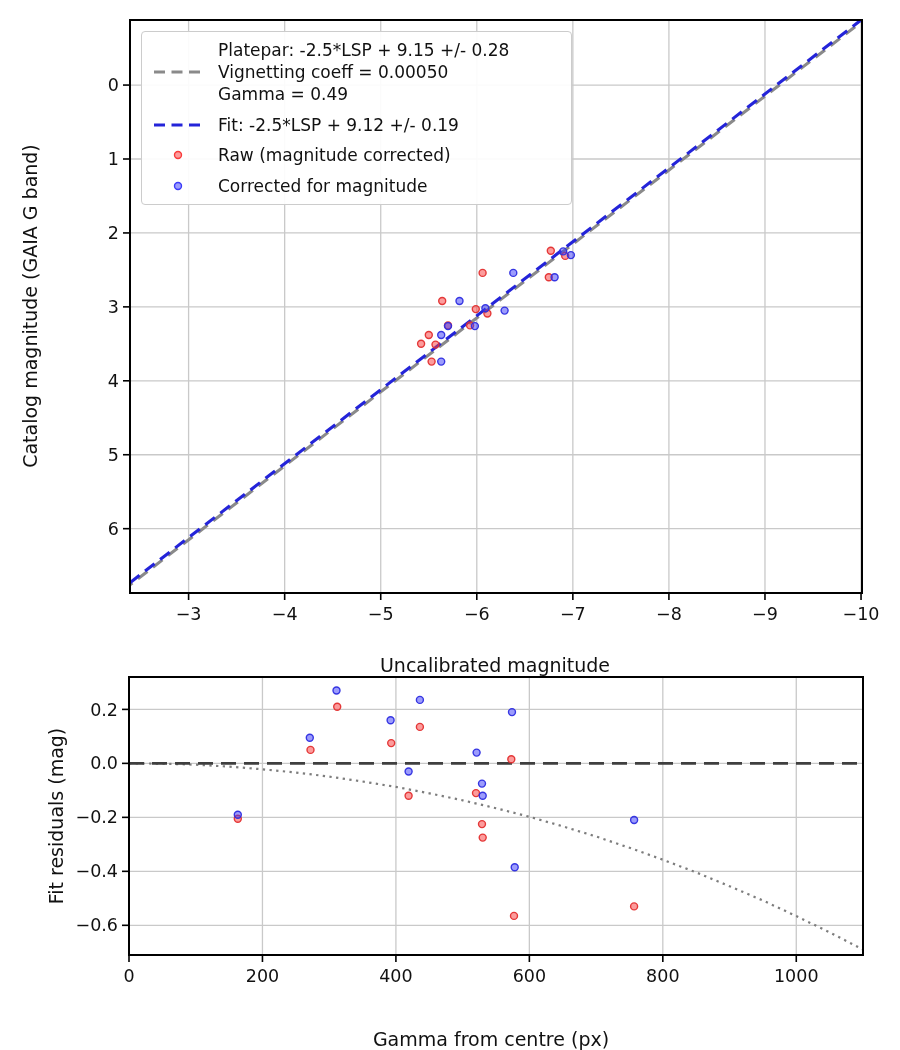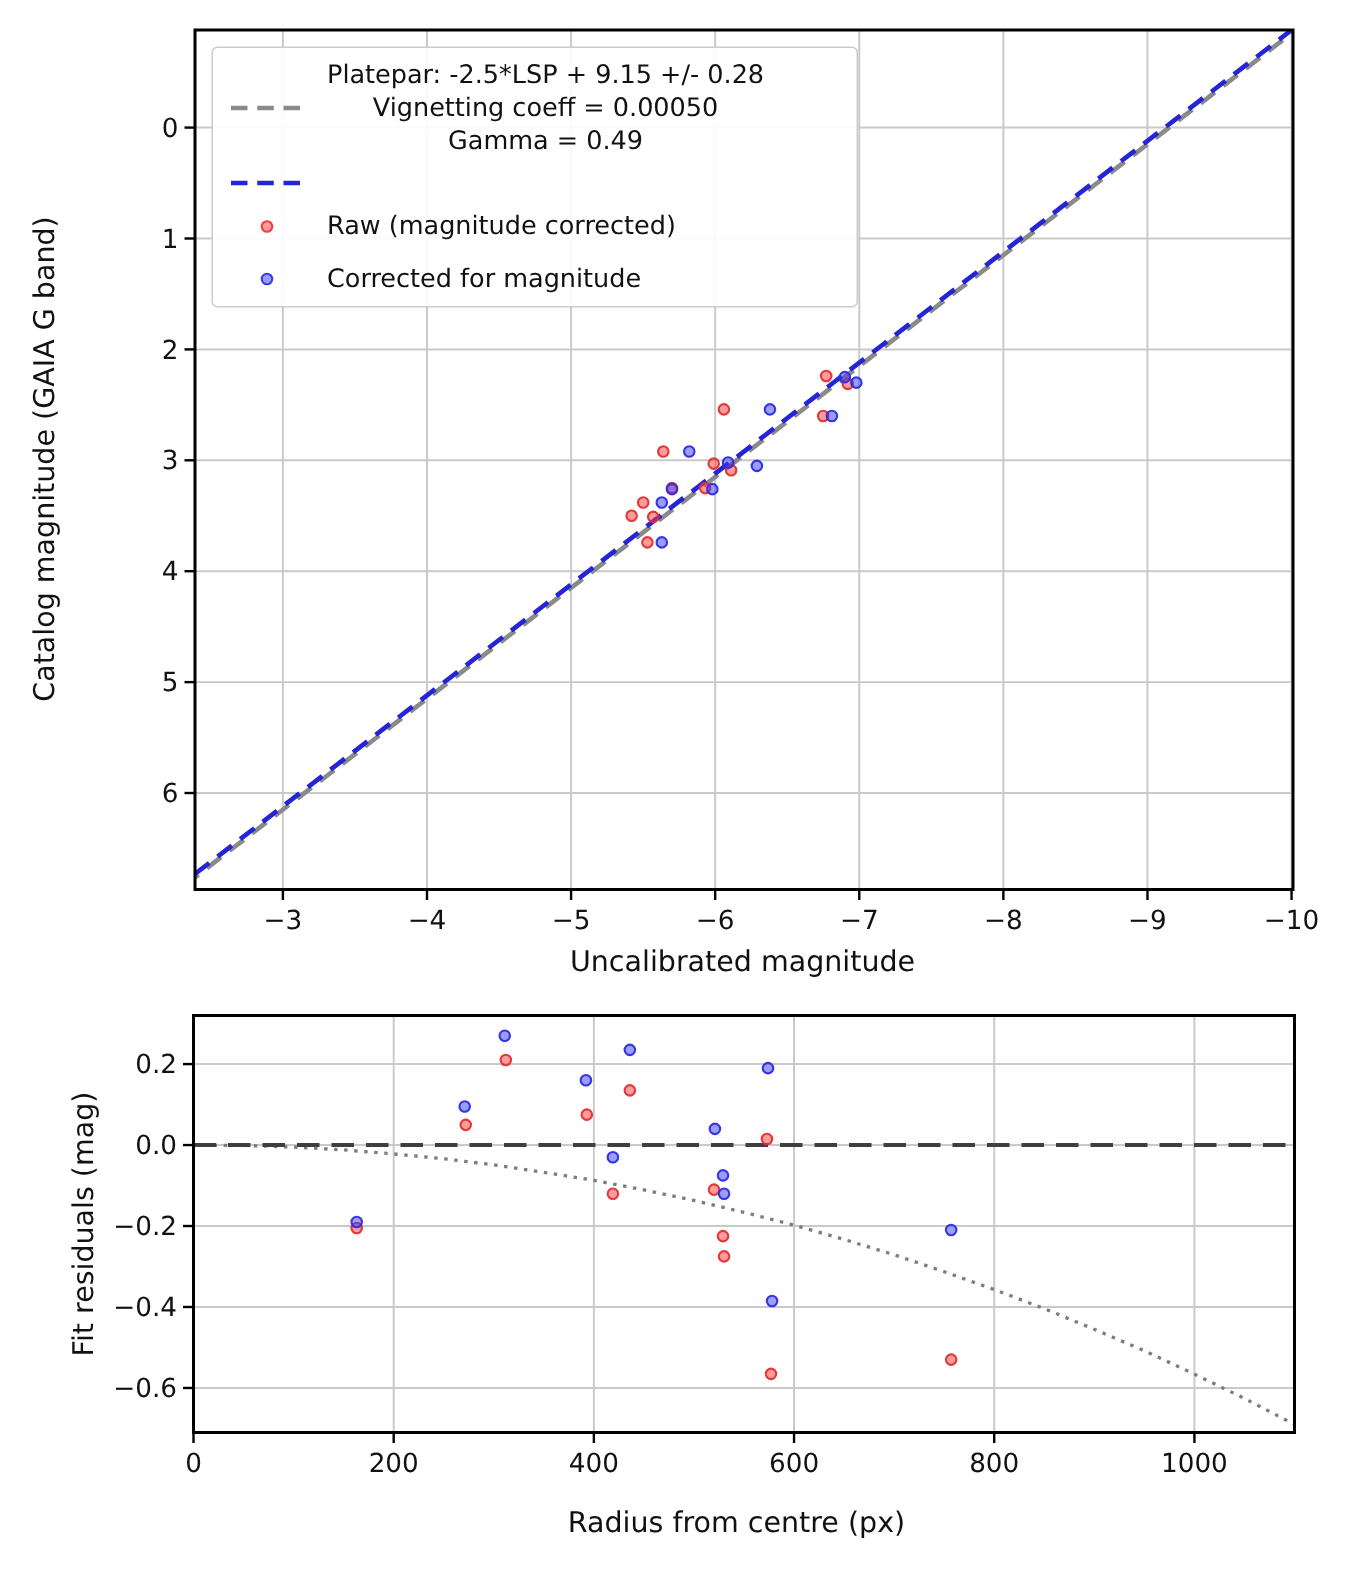--- a/index.html
+++ b/index.html
@@ -5,32 +5,32 @@
   html,body{margin:0;padding:0;}
   body{
     width:900px;height:1050px;position:relative;background:#ffffff;
     font-family:"DejaVu Sans","Liberation Sans",sans-serif;color:#111;
     overflow:hidden;
   }
   .figure{position:absolute;inset:0;}
   svg.plots{position:absolute;left:0;top:0;}
   .axis-label{position:absolute;font-size:19px;white-space:nowrap;color:#111;}
   .ylabel{transform:translate(-50%,-50%) rotate(-90deg);}
-  .xlabel{transform:translate(-50%,-50%);}
+  .xlabel{transform:translate(-50%,-50%);margin-top:24px;}
   .legend{
     position:absolute;left:141px;top:31px;width:431px;height:174px;
     box-sizing:border-box;padding:7px 10px;
     background:rgba(255,255,255,0.92);
     border:1px solid #cccccc;border-radius:4px;
     display:flex;flex-direction:column;justify-content:space-between;
     font-size:17px;line-height:22px;
   }
   .lg-row{display:flex;align-items:center;}
   .lg-marker{width:52px;margin-right:14px;display:flex;justify-content:center;align-items:center;flex:none;}
-  .lg-text{white-space:nowrap;text-align:center;}
+  .lg-text{white-space:nowrap;}
 </style>
 </head>
 <body>
 
 <div class="figure">
 
   <svg class="plots" id="plots-svg" width="900" height="1050" viewBox="0 0 900 1050">
       <defs>
         <clipPath id="clip0">
           <rect x="130" y="20" width="732" height="573"></rect>
@@ -200,21 +200,21 @@
           <text x="118" y="871.3300970873787" text-anchor="end" dy="0.35em">−0.4</text>
           <text x="118" y="925.3106796116505" text-anchor="end" dy="0.35em">−0.6</text>
         </g>
       </g>
     </svg>
 
   <div class="axis-label ylabel" style="left:30px;top:306px;">Catalog magnitude (GAIA G band)</div>
   <div class="axis-label xlabel" style="left:495px;top:641px;">Uncalibrated magnitude</div>
 
   <div class="axis-label ylabel" style="left:56px;top:816px;">Fit residuals (mag)</div>
-  <div class="axis-label xlabel" style="left:491px;top:1015px;">Radius from centre (px)</div>
+  <div class="axis-label xlabel" style="left:491px;top:1015px;">Gamma from centre (px)</div>
 
   <div class="legend">
 
     <div class="lg-row">
       <span class="lg-marker">
         <svg width="52" height="8">
           <line x1="2" y1="4" x2="50" y2="4" stroke-width="3" stroke-dasharray="11 6.5" stroke="#8a8a8a"></line>
         </svg>
       </span>
       <span class="lg-text">
@@ -223,20 +223,21 @@
         <div>Gamma = 0.49</div>
       </span>
     </div>
 
     <div class="lg-row">
       <span class="lg-marker">
         <svg width="52" height="8">
           <line x1="2" y1="4" x2="50" y2="4" stroke-width="3" stroke-dasharray="11 6.5" stroke="#2424d9"></line>
         </svg>
       </span>
+      <span class="lg-text">Fit: -2.5*LSP + 9.12 +/- 0.19</span>
     </div>
 
     <div class="lg-row">
       <span class="lg-marker">
         <svg width="52" height="10">
           <circle cx="26" cy="5" r="3.5" fill-opacity="0.5" stroke-width="1.4" fill="#f93a3a" stroke="#f93a3a"></circle>
         </svg>
       </span>
       <span class="lg-text">Raw (magnitude corrected)</span>
     </div>

